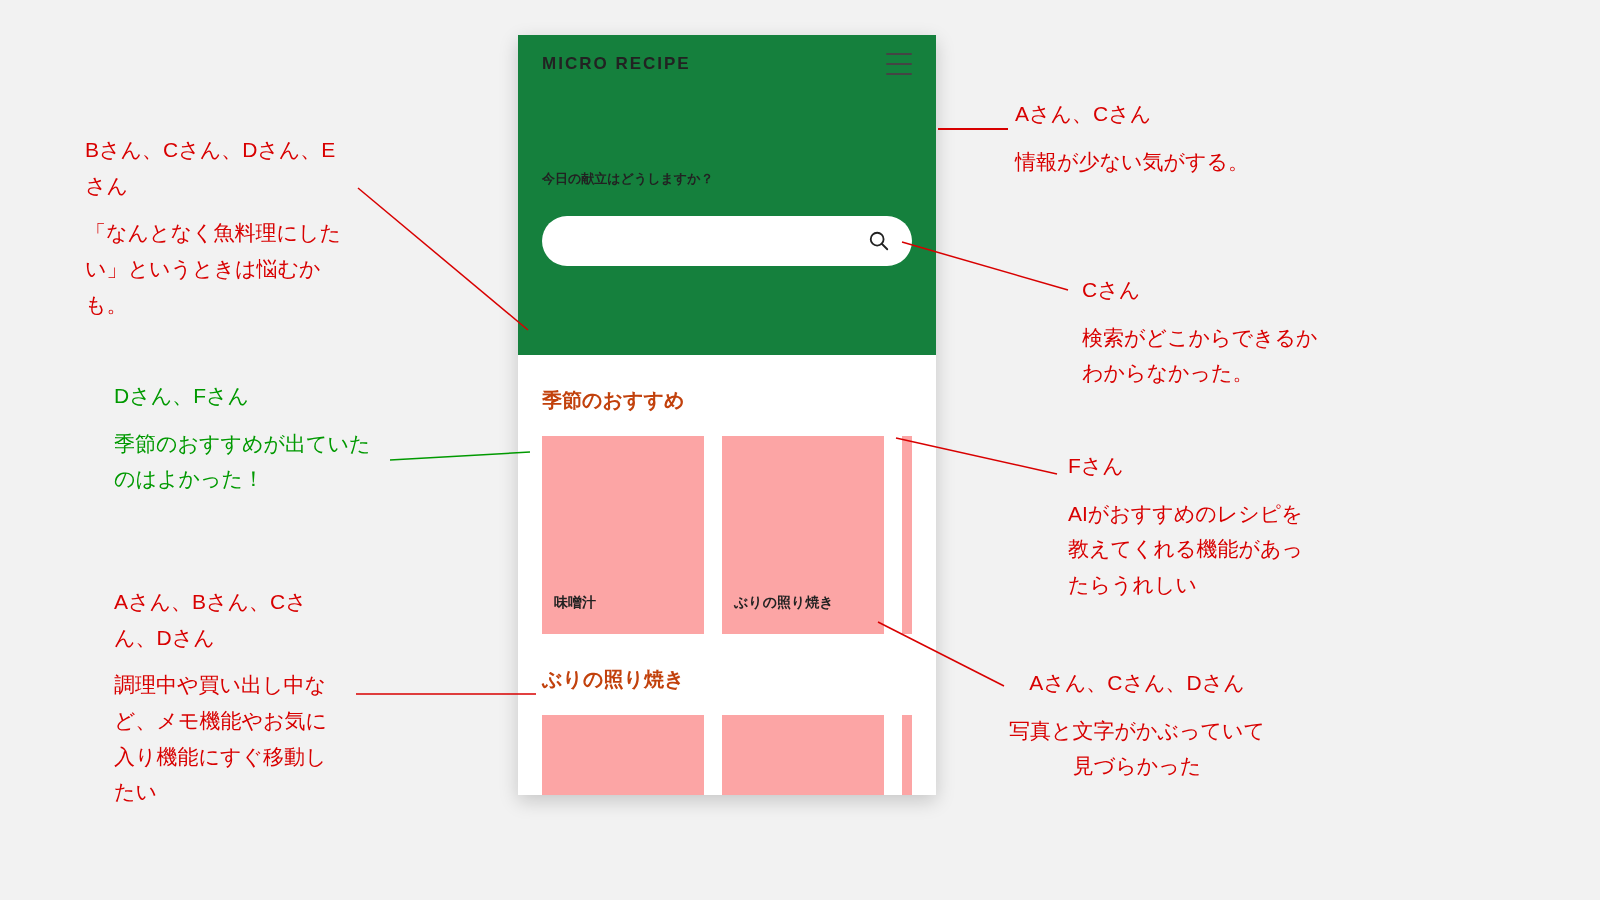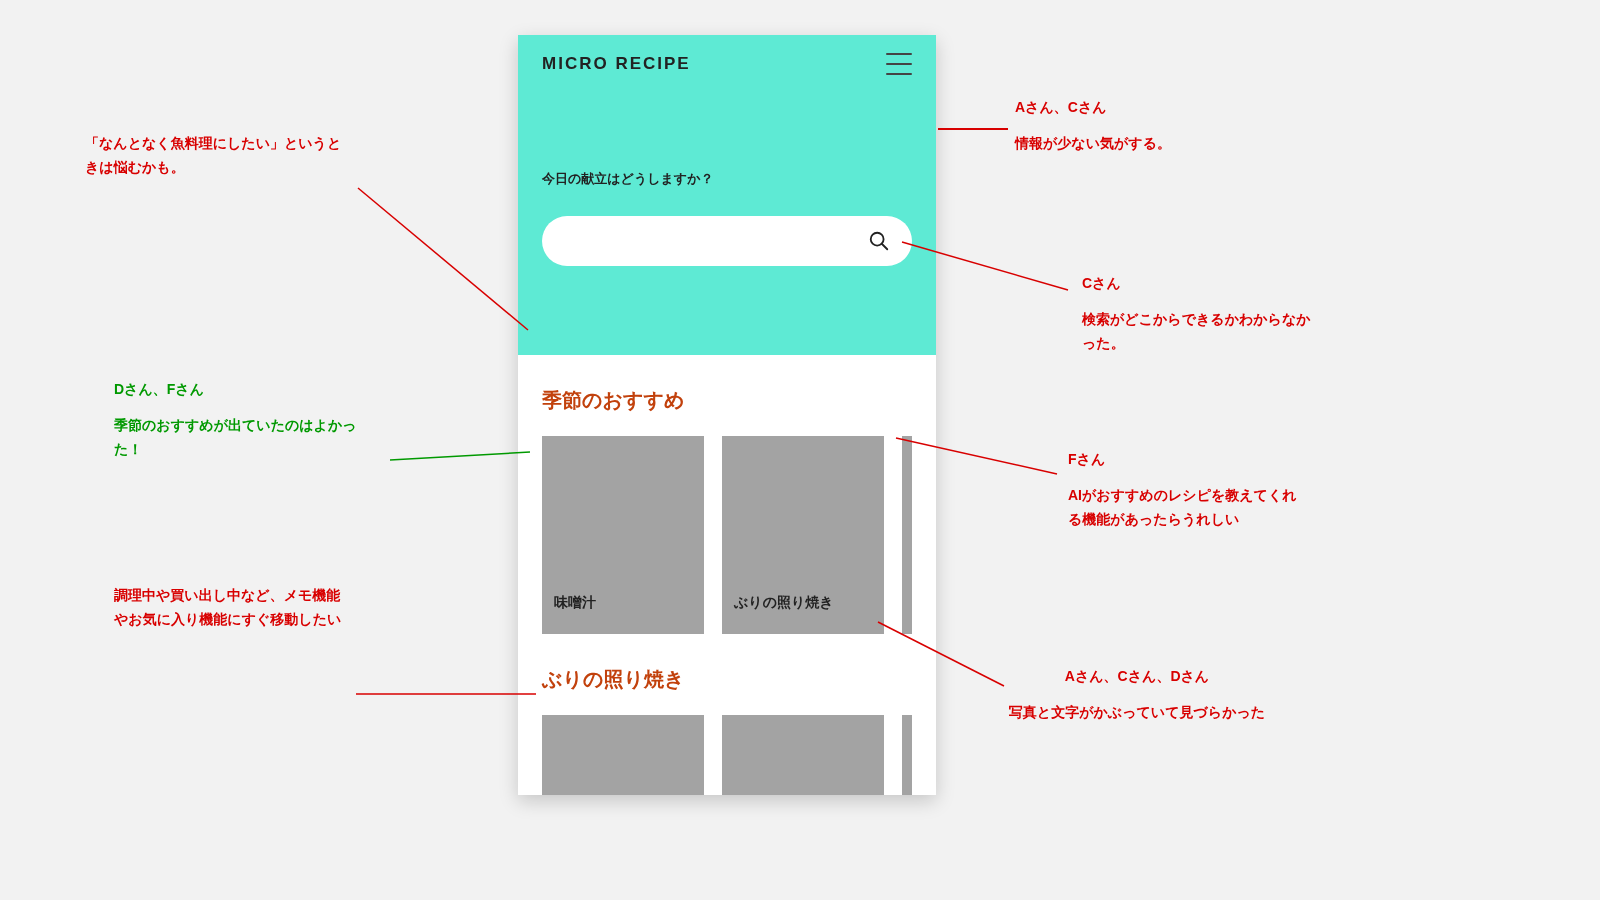--- a/index.html
+++ b/index.html
@@ -16,21 +16,21 @@
     left: 518px;
     top: 35px;
     width: 418px;
     height: 760px;
     background: #fff;
     box-shadow: 0 6px 18px rgba(0,0,0,0.18);
     overflow: hidden;
   }
   .header {
     height: 320px;
-    background: #5eead4;
+    background: #15803d;
     padding: 18px 24px 0 24px;
     position: relative;
   }
   .header-top {
     display: flex;
     justify-content: space-between;
     align-items: center;
   }
   .app-title {
     font-size: 17px;
@@ -81,40 +81,40 @@
   }
   .cards-row {
     display: flex;
     gap: 18px;
     overflow: hidden;
   }
   .card {
     flex: 0 0 auto;
     width: 162px;
     height: 198px;
-    background: #a3a3a3;
+    background: #fca5a5;
     position: relative;
   }
   .card.cut { width: 30px; }
   .card-label {
     position: absolute;
     left: 12px;
     bottom: 22px;
     font-size: 14px;
     font-weight: 700;
     color: #222;
     white-space: nowrap;
   }
   
   .anno {
     position: absolute;
     width: 260px;
-    font-size: 14px;
+    font-size: 21px;
     line-height: 1.7;
-    font-weight: 700;
+    font-weight: 400;
   }
   .anno-head { margin-bottom: 12px; }
   .anno.neg { color: #d80000; }
   .anno.neg .anno-head { color: #d80000; }
   .anno.pos { color: #009900; }
   .anno.pos .anno-head { color: #009900; }
   svg.line { position: absolute; pointer-events: none; }
 </style>
 </head>
 <body>
@@ -159,27 +159,29 @@
     <div class="section-title">ぶりの照り焼き</div>
     <div class="cards-row">
       <div class="card"></div>
       <div class="card"></div>
       <div class="card cut"></div>
     </div>
   </div>
 </div>
 
 <div class="anno neg" style="left:85px; top:132px;">
+  <div class="anno-head">Bさん、Cさん、Dさん、Eさん</div>
   <div>「なんとなく魚料理にしたい」というときは悩むかも。</div>
 </div>
 <div class="anno pos" style="left:114px; top:378px;">
   <div class="anno-head">Dさん、Fさん</div>
   <div>季節のおすすめが出ていたのはよかった！</div>
 </div>
 <div class="anno neg" style="left:114px; top:584px; width:230px;">
+  <div class="anno-head">Aさん、Bさん、Cさん、Dさん</div>
   <div>調理中や買い出し中など、メモ機能やお気に入り機能にすぐ移動したい</div>
 </div>
 
 <div class="anno neg" style="left:1015px; top:96px; width:270px;">
   <div class="anno-head">Aさん、Cさん</div>
   <div>情報が少ない気がする。</div>
 </div>
 <div class="anno neg" style="left:1082px; top:272px; width:240px;">
   <div class="anno-head">Cさん</div>
   <div>検索がどこからできるかわからなかった。</div>

